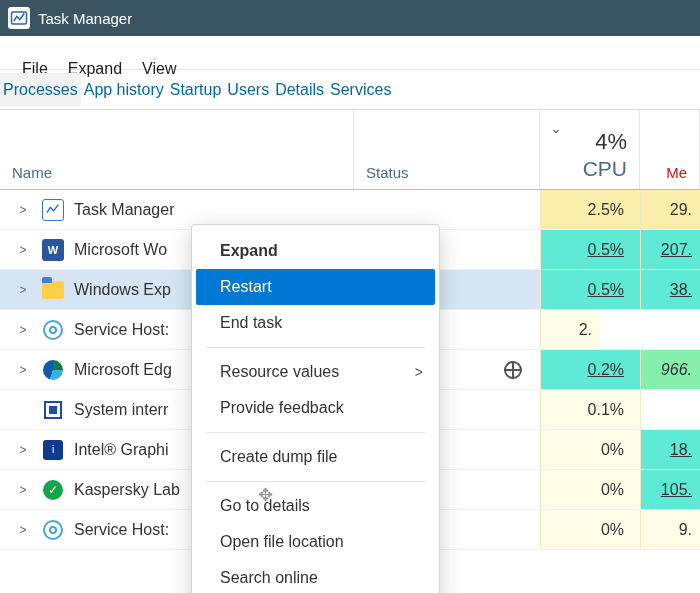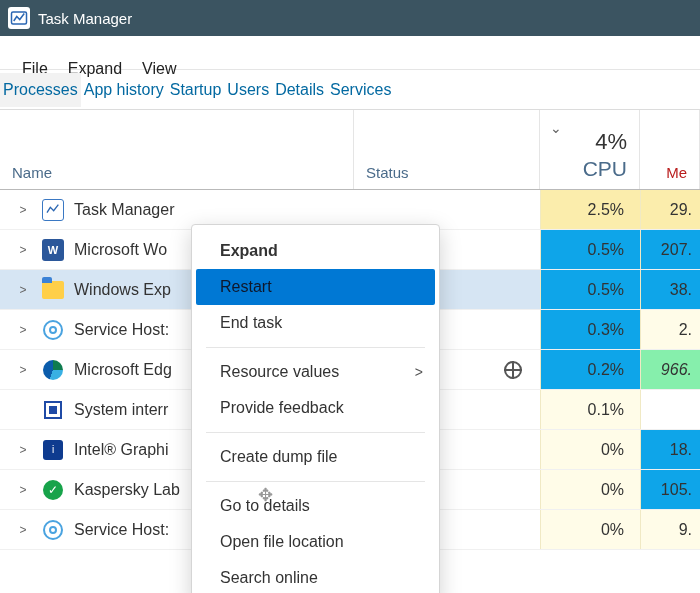--- a/index.html
+++ b/index.html
@@ -38,21 +38,21 @@
     .row.selected { background: #d6e5f3; }
     .row .cell { display: flex; align-items: center; padding: 0 8px; font-size: 16px; color: #333; }
     .row .cell-name { width: 354px; }
     .row .cell-status { width: 186px; position: relative; }
     .row .cell-cpu { width: 100px; justify-content: flex-end; padding-right: 16px; border-left: 1px solid #f0e9c4; }
     .row .cell-mem { width: 60px; justify-content: flex-end; border-left: 1px solid #f0e9c4; }
     .row .expander { width: 14px; text-align: center; color: #666; font-size: 12px; margin: 0 12px 0 8px; }
     .row .appicon { width: 22px; height: 22px; margin-right: 10px; display: flex; align-items: center; justify-content: center; }
     
     
-    .tint0 { background: #0ea5e9; }
+    .tint0 { background: #5eead4; text-decoration: underline; }
     .tint1 { background: #fbedac; }
     .tint2 { background: #86efac; font-style: italic; }
     .tint3 { background: #fffce8; }
     
     
     .ic-taskmgr { background: #fff; border: 1px solid #3a78c3; border-radius: 3px; }
     .ic-word { background: #2b579a; border-radius: 3px; display:flex; align-items:center; justify-content:center; color:#fff; font-size:11px; font-weight:bold; }
     .ic-folder { width:22px; height:18px; background:#ffcf48; border-radius: 0 2px 2px 2px; position:relative; }
     .ic-folder::before { content:""; position:absolute; top:-4px; left:0; width:10px; height:6px; background:#3b82d6; border-radius:2px 2px 0 0; }
     .ic-gear { width:20px; height:20px; border:2px solid #4aa3e0; border-radius:50%; position:relative; }
@@ -66,21 +66,21 @@
     
     .phi-icon { position:absolute; right:18px; top:50%; transform:translateY(-50%); width:18px; height:18px; border:2px solid #555; border-radius:50%; }
     .phi-icon::before, .phi-icon::after { content:""; position:absolute; background:#555; }
     .phi-icon::before { left:50%; top:-2px; bottom:-2px; width:2px; transform:translateX(-50%); }
     .phi-icon::after { top:50%; left:-2px; right:-2px; height:2px; transform:translateY(-50%); }
     
     
     .ctxmenu { position: absolute; left: 191px; top: 224px; width: 249px; background: #fff; border: 1px solid #d5d5d5; border-radius: 4px; box-shadow: 0 6px 22px rgba(0,0,0,0.18); padding: 8px 0; z-index: 50; }
     .ctxmenu .ci { font-size: 16px; color: #333; padding: 9px 28px; cursor: default; position:relative; }
     .ctxmenu .ci.bold { font-weight: 700; }
-    .ctxmenu .ci.hl { background: #0078d4; color: #0f172a; margin: 0 4px; border-radius: 2px; padding-left:24px; }
+    .ctxmenu .ci.hl { background: #0078d4; color: #fef9c3; margin: 0 4px; border-radius: 2px; padding-left:24px; }
     .ctxmenu .sep { height: 1px; background: #e5e5e5; margin: 6px 14px; }
     .ctxmenu .ci .sub { position:absolute; right:16px; top:50%; transform:translateY(-50%); font-size:14px; color:#555; }
     
     
     .movecursor { position:absolute; left:258px; top:484px; font-size:18px; color:#333; z-index:60; opacity:0.5; pointer-events:none; }
   </style>
 </head>
 <body>
 
 <div class="titlebar">
@@ -164,21 +164,20 @@
 
   <div class="row">
     <div class="cell cell-name">
       <span class="expander">&gt;</span>
       <span class="appicon">
           <span class="ic-gear"></span>
         </span>
       <span>Service Host:</span>
     </div>
     <div class="cell cell-status"></div>
-    <div class="cell cell-cpu tint0">0.3%</div>
     <div class="cell cell-mem tint3">2.</div>
   </div>
 
   <div class="row">
     <div class="cell cell-name">
       <span class="expander">&gt;</span>
       <span class="appicon">
           <span class="ic-edge"></span>
         </span>
       <span>Microsoft Edg</span>

